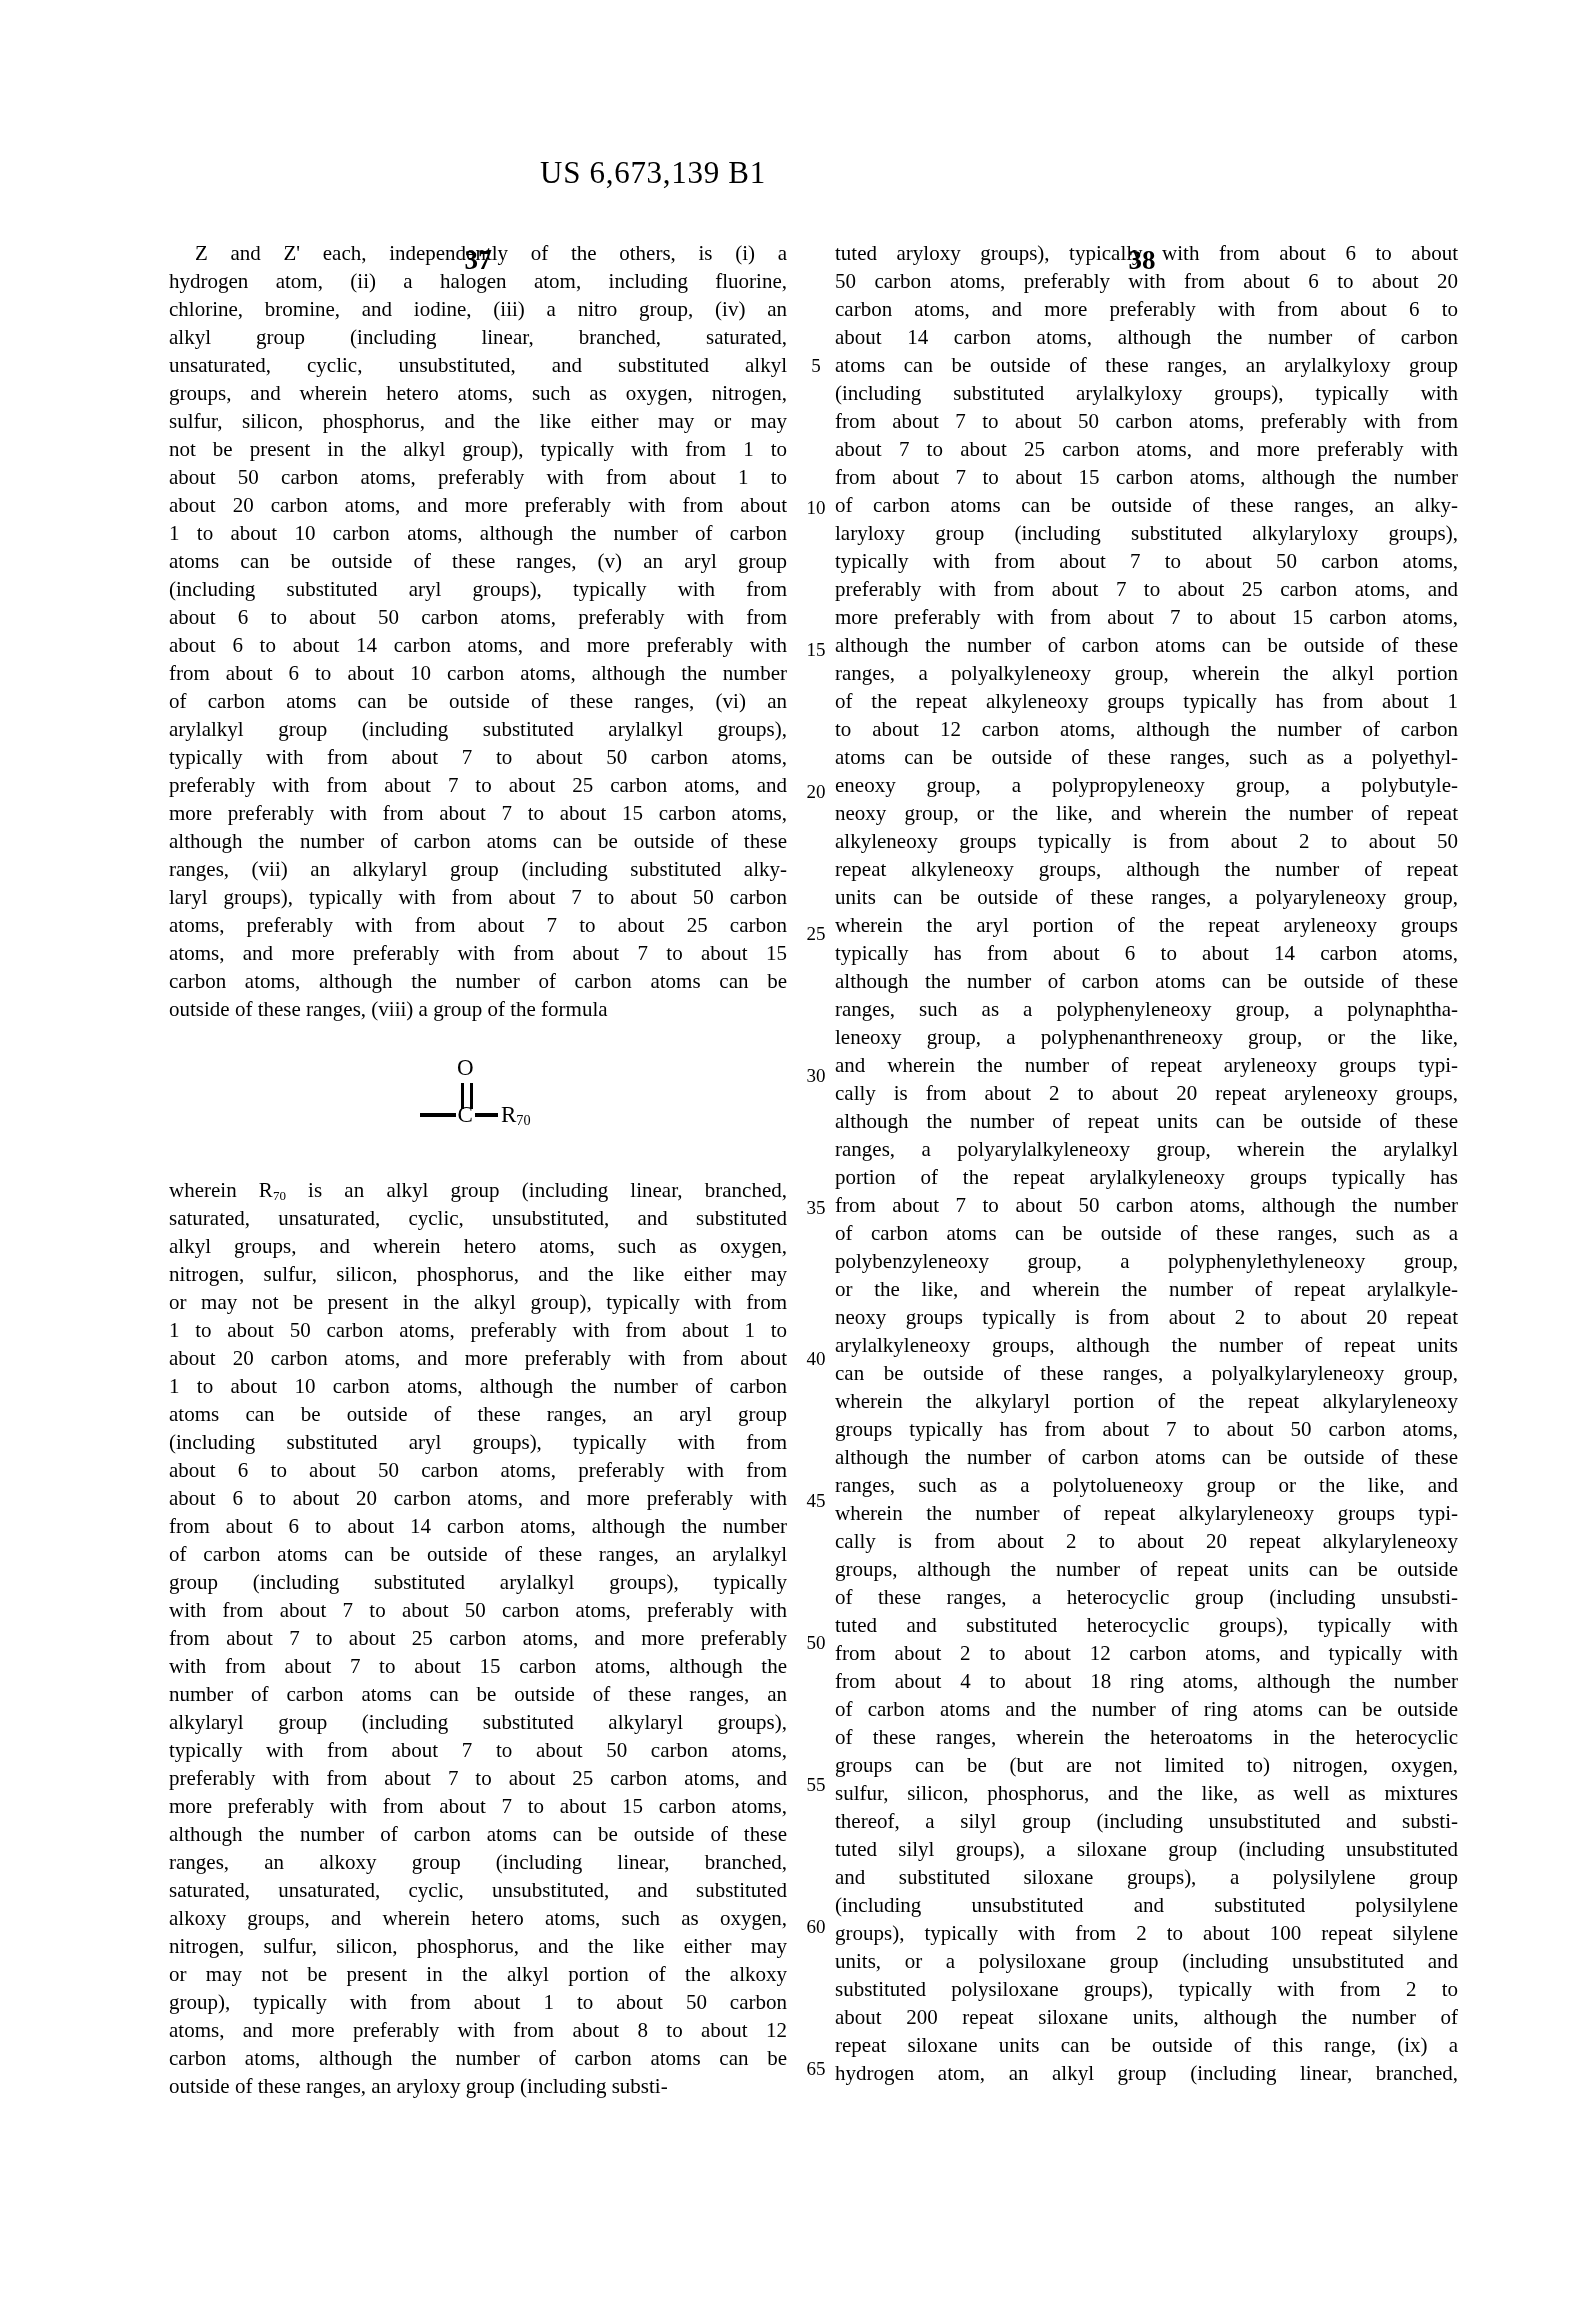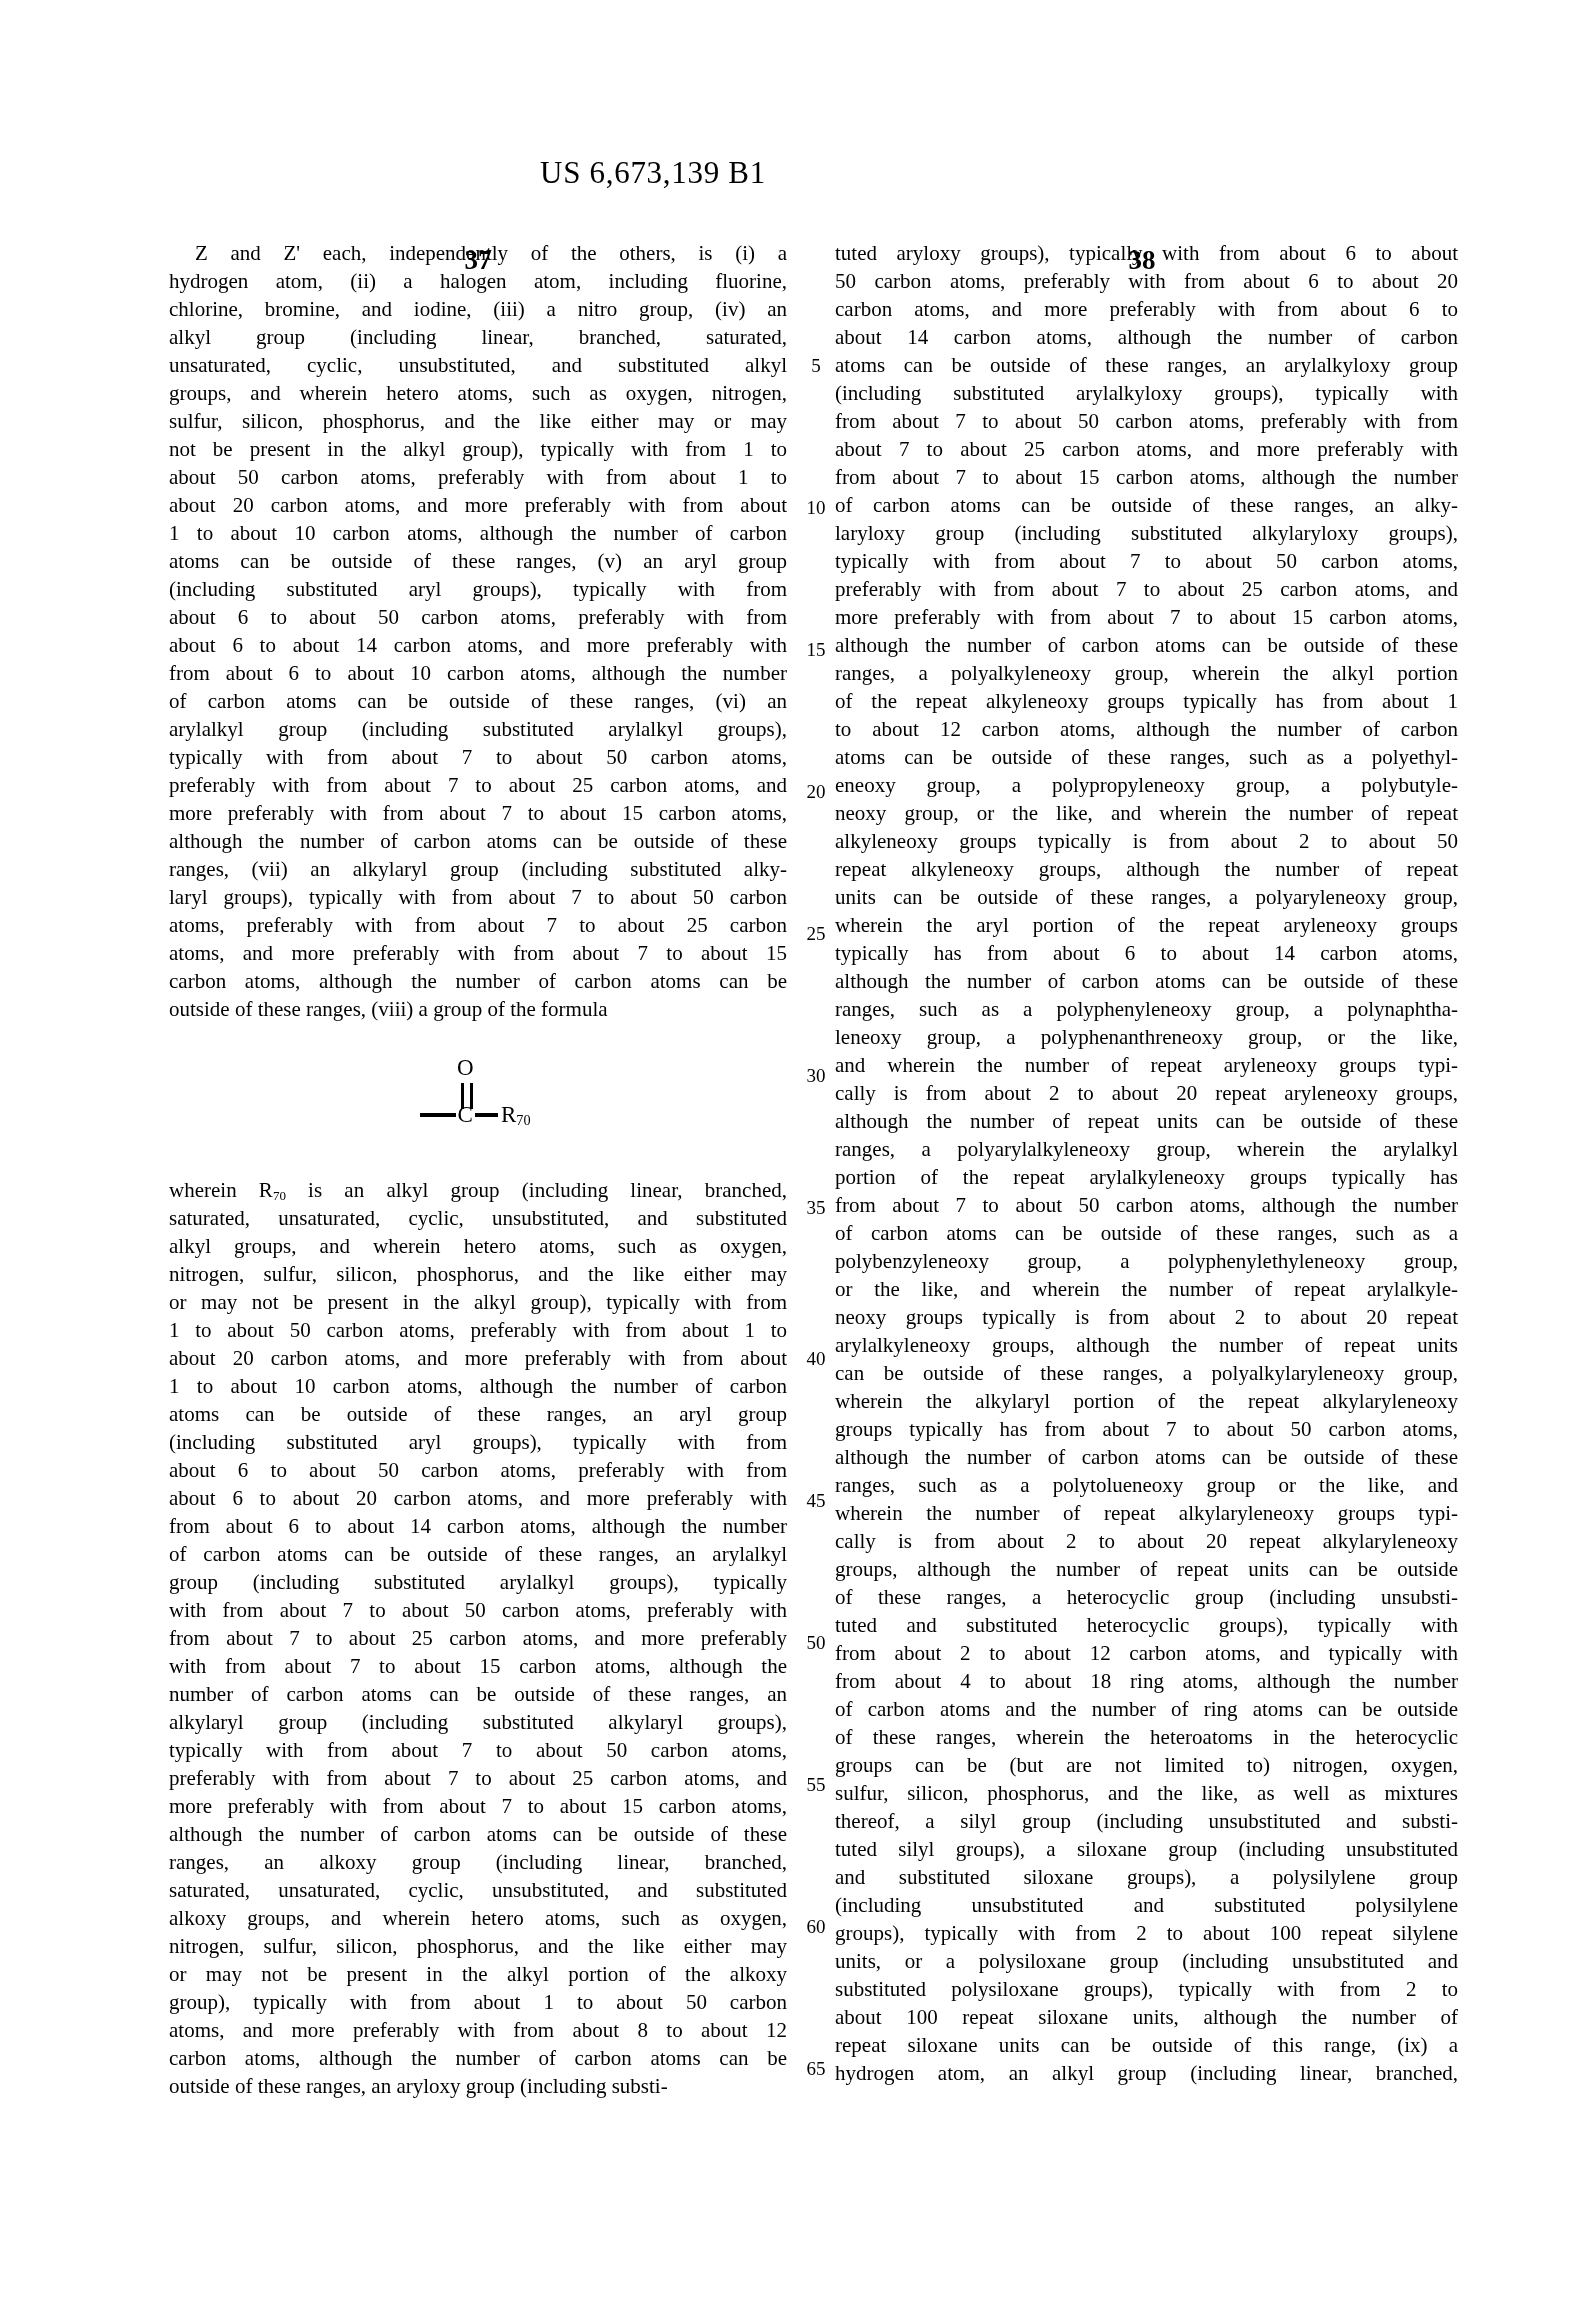--- a/index.html
+++ b/index.html
@@ -211,19 +211,19 @@
       <div class="line">of these ranges, wherein the heteroatoms in the heterocyclic</div>
       <div class="line">groups can be (but are not limited to) nitrogen, oxygen,</div>
       <div class="line">sulfur, silicon, phosphorus, and the like, as well as mixtures</div>
       <div class="line">thereof, a silyl group (including unsubstituted and substi-</div>
       <div class="line">tuted silyl groups), a siloxane group (including unsubstituted</div>
       <div class="line">and substituted siloxane groups), a polysilylene group</div>
       <div class="line">(including unsubstituted and substituted polysilylene</div>
       <div class="line">groups), typically with from 2 to about 100 repeat silylene</div>
       <div class="line">units, or a polysiloxane group (including unsubstituted and</div>
       <div class="line">substituted polysiloxane groups), typically with from 2 to</div>
-      <div class="line">about 100 repeat siloxane units, although the number of</div>
+      <div class="line">about 200 repeat siloxane units, although the number of</div>
       <div class="line">repeat siloxane units can be outside of this range, (ix) a</div>
       <div class="line">hydrogen atom, an alkyl group (including linear, branched,</div>
     </div>
 
 </div>
 
 
 </body></html>

